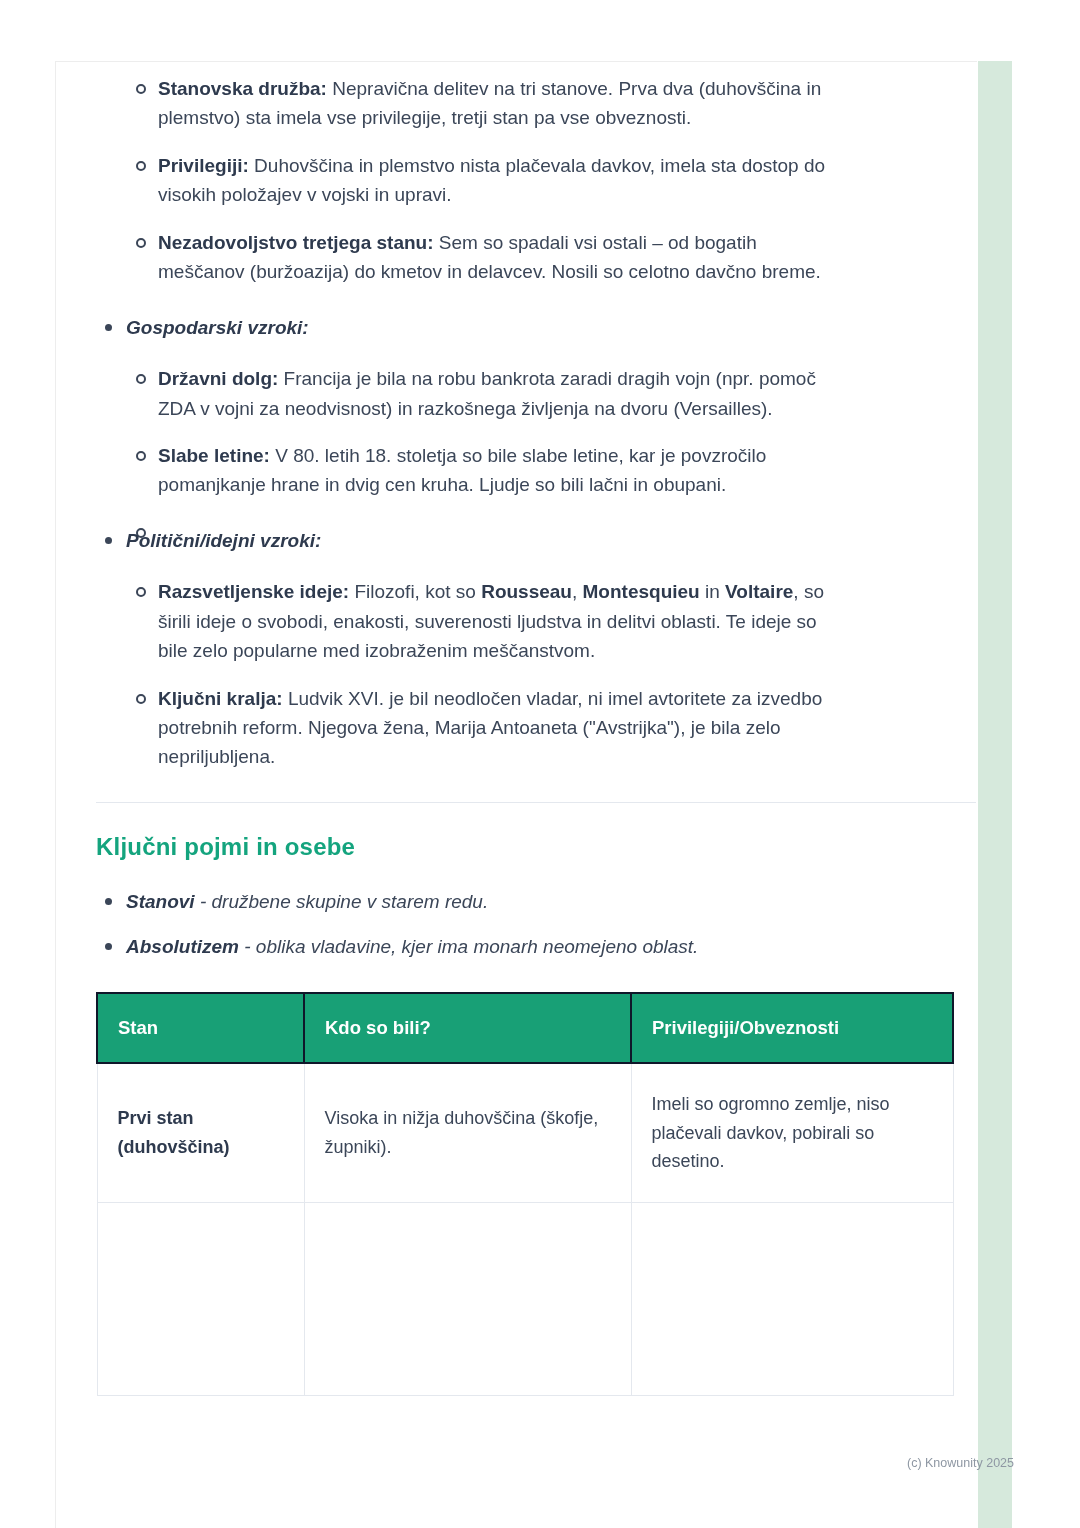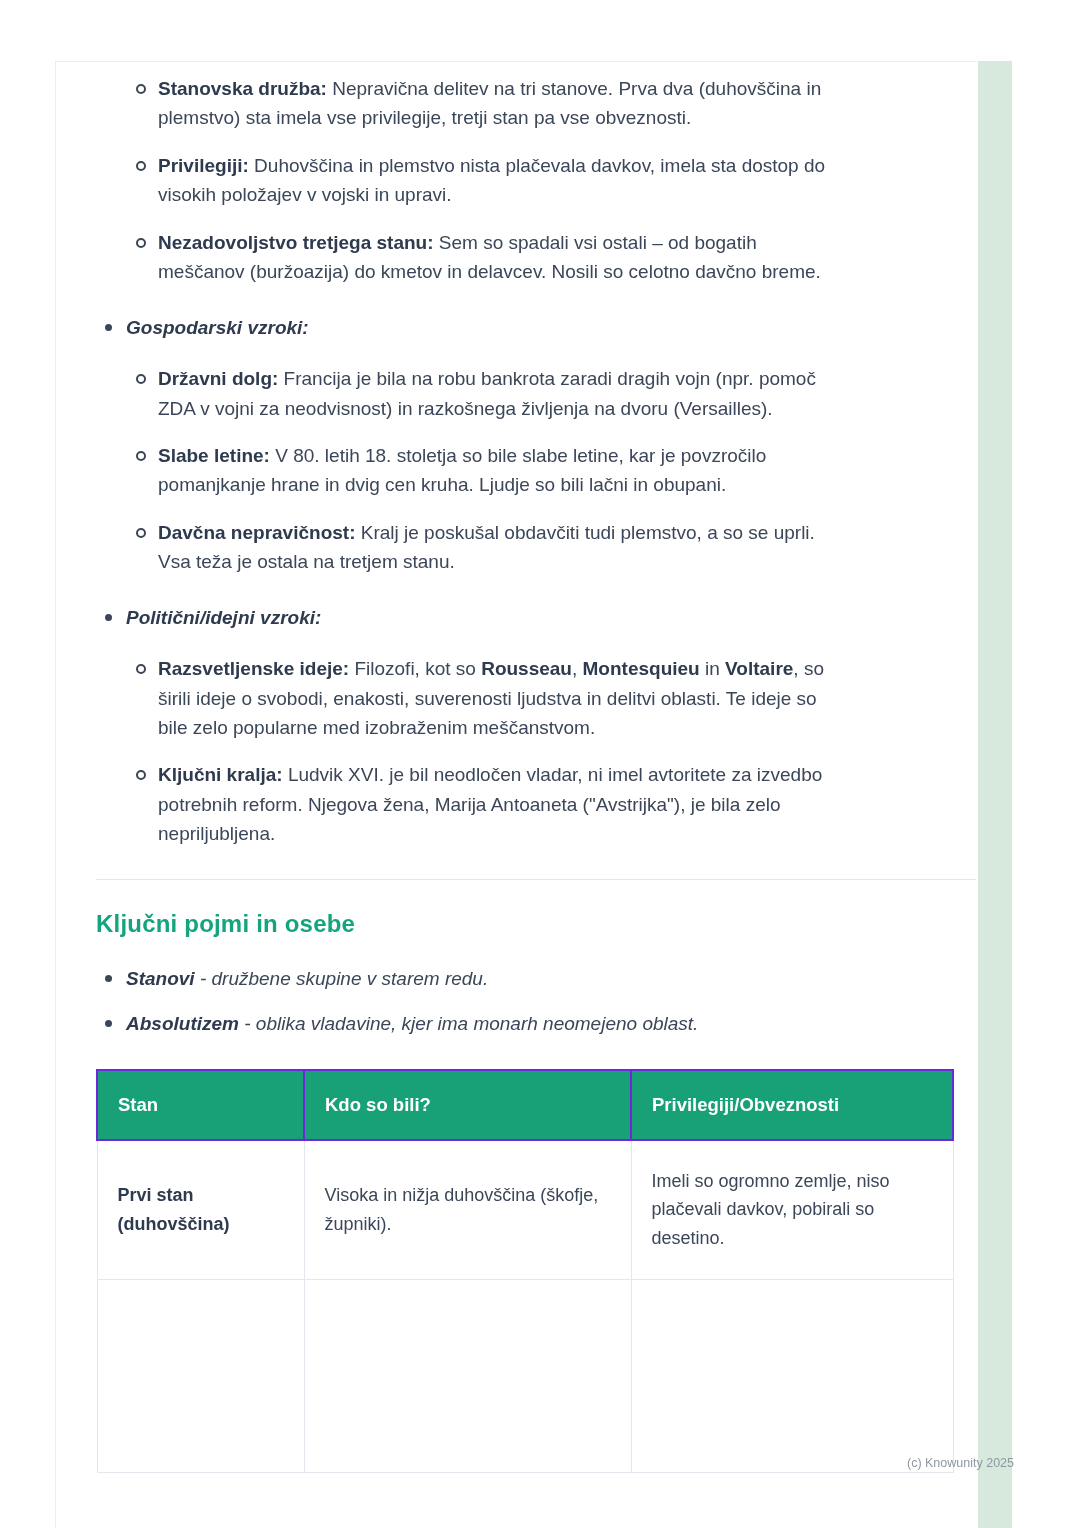--- a/index.html
+++ b/index.html
@@ -86,21 +86,21 @@
     width: 730px;
     table-layout: fixed;
   }
   table.estates th {
     background: var(--table-header-bg, #18a076);
     color: #ffffff;
     text-align: left;
     font-size: 18.5px;
     font-weight: 700;
     padding: 23px 20px;
-    border: 2px solid #6d28d9;
+    border: 2px solid #0f172a;
   }
   table.estates td {
     border: 1px solid #e4e8ee;
     padding: 26px 20px;
     font-size: 18px;
     line-height: 1.6;
     color: var(--body-text, #3b4658);
     vertical-align: middle;
   }
   table.estates td b { font-weight: 700; color: var(--bold-text, #2e3a4e); }
@@ -144,21 +144,20 @@
       <div class="li l2">
         <span class="marker ring"></span>
         <span class="txt"><b>Državni dolg:</b> Francija je bila na robu bankrota zaradi dragih vojn (npr. pomoč ZDA v vojni za neodvisnost) in razkošnega življenja na dvoru (Versailles).</span>
       </div>
       <div class="li l2">
         <span class="marker ring"></span>
         <span class="txt"><b>Slabe letine:</b> V 80. letih 18. stoletja so bile slabe letine, kar je povzročilo pomanjkanje hrane in dvig cen kruha. Ljudje so bili lačni in obupani.</span>
       </div>
       <div class="li l2">
         <span class="marker ring"></span>
-        <span class="txt"><b>Davčna nepravičnost:</b> Kralj je poskušal obdavčiti tudi plemstvo, a so se uprli. Vsa teža je ostala na tretjem stanu.</span>
       </div>
 
       <div class="li l1">
         <span class="marker disc"></span>
         <span class="txt"><b>Politični/idejni vzroki:</b></span>
       </div>
       <div class="li l2">
         <span class="marker ring"></span>
         <span class="txt"><b>Razsvetljenske ideje:</b> Filozofi, kot so <b>Rousseau</b>, <b>Montesquieu</b> in <b>Voltaire</b>, so širili ideje o svobodi, enakosti, suverenosti ljudstva in delitvi oblasti. Te ideje so bile zelo popularne med izobraženim meščanstvom.</span>
       </div>

